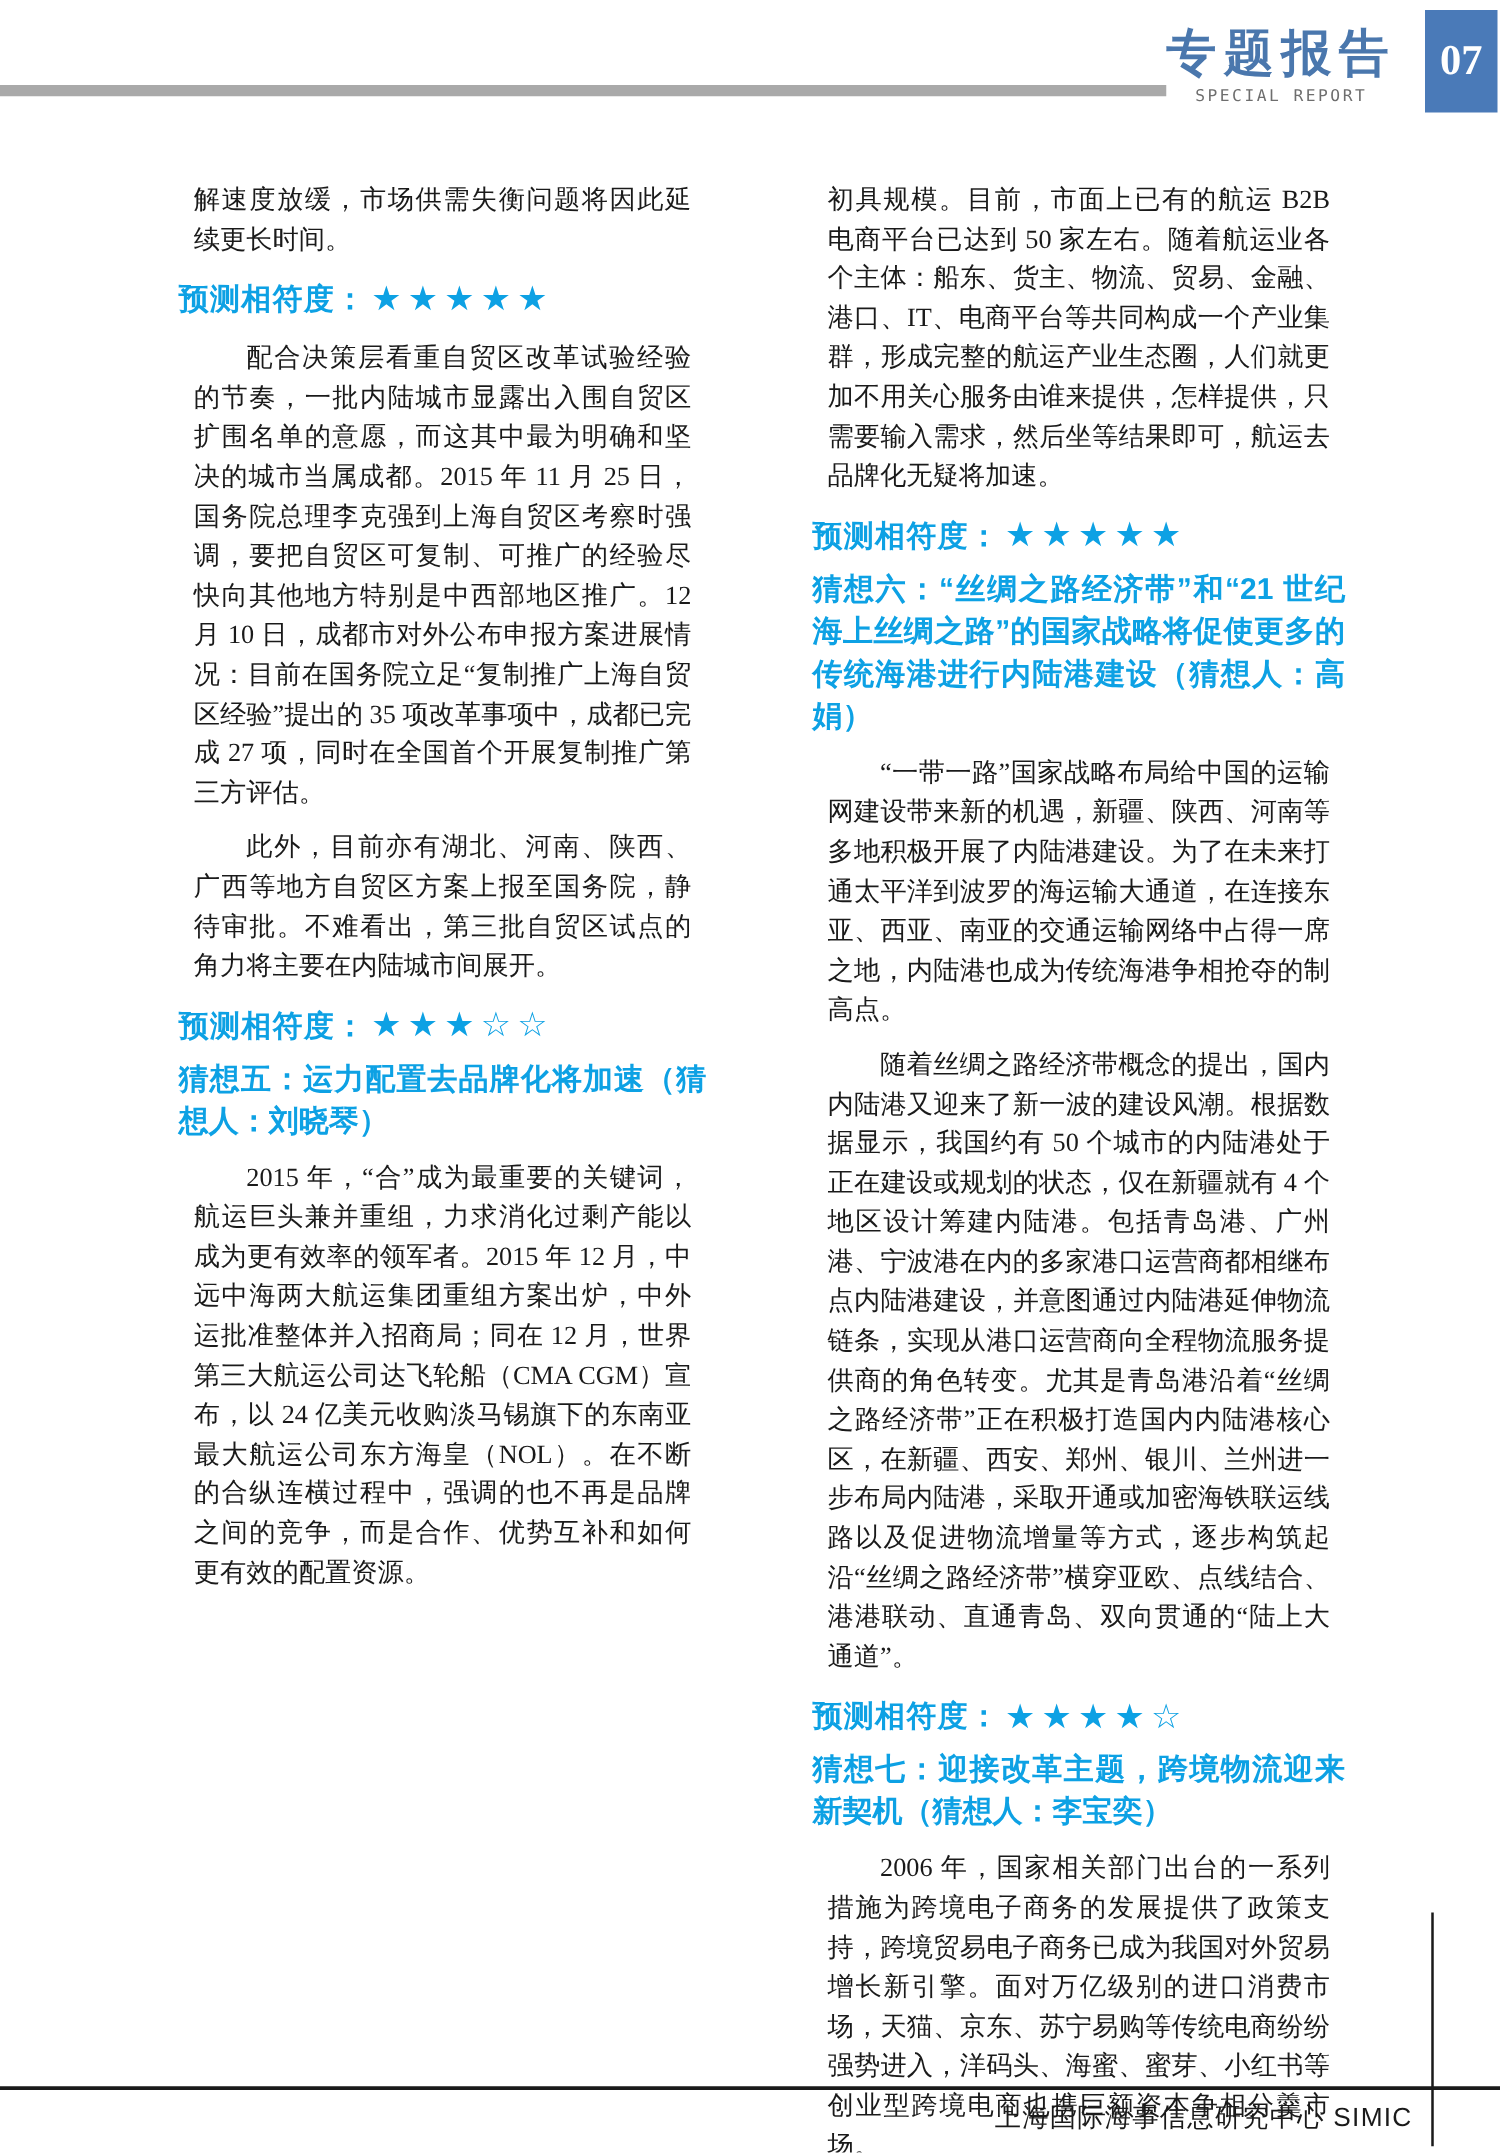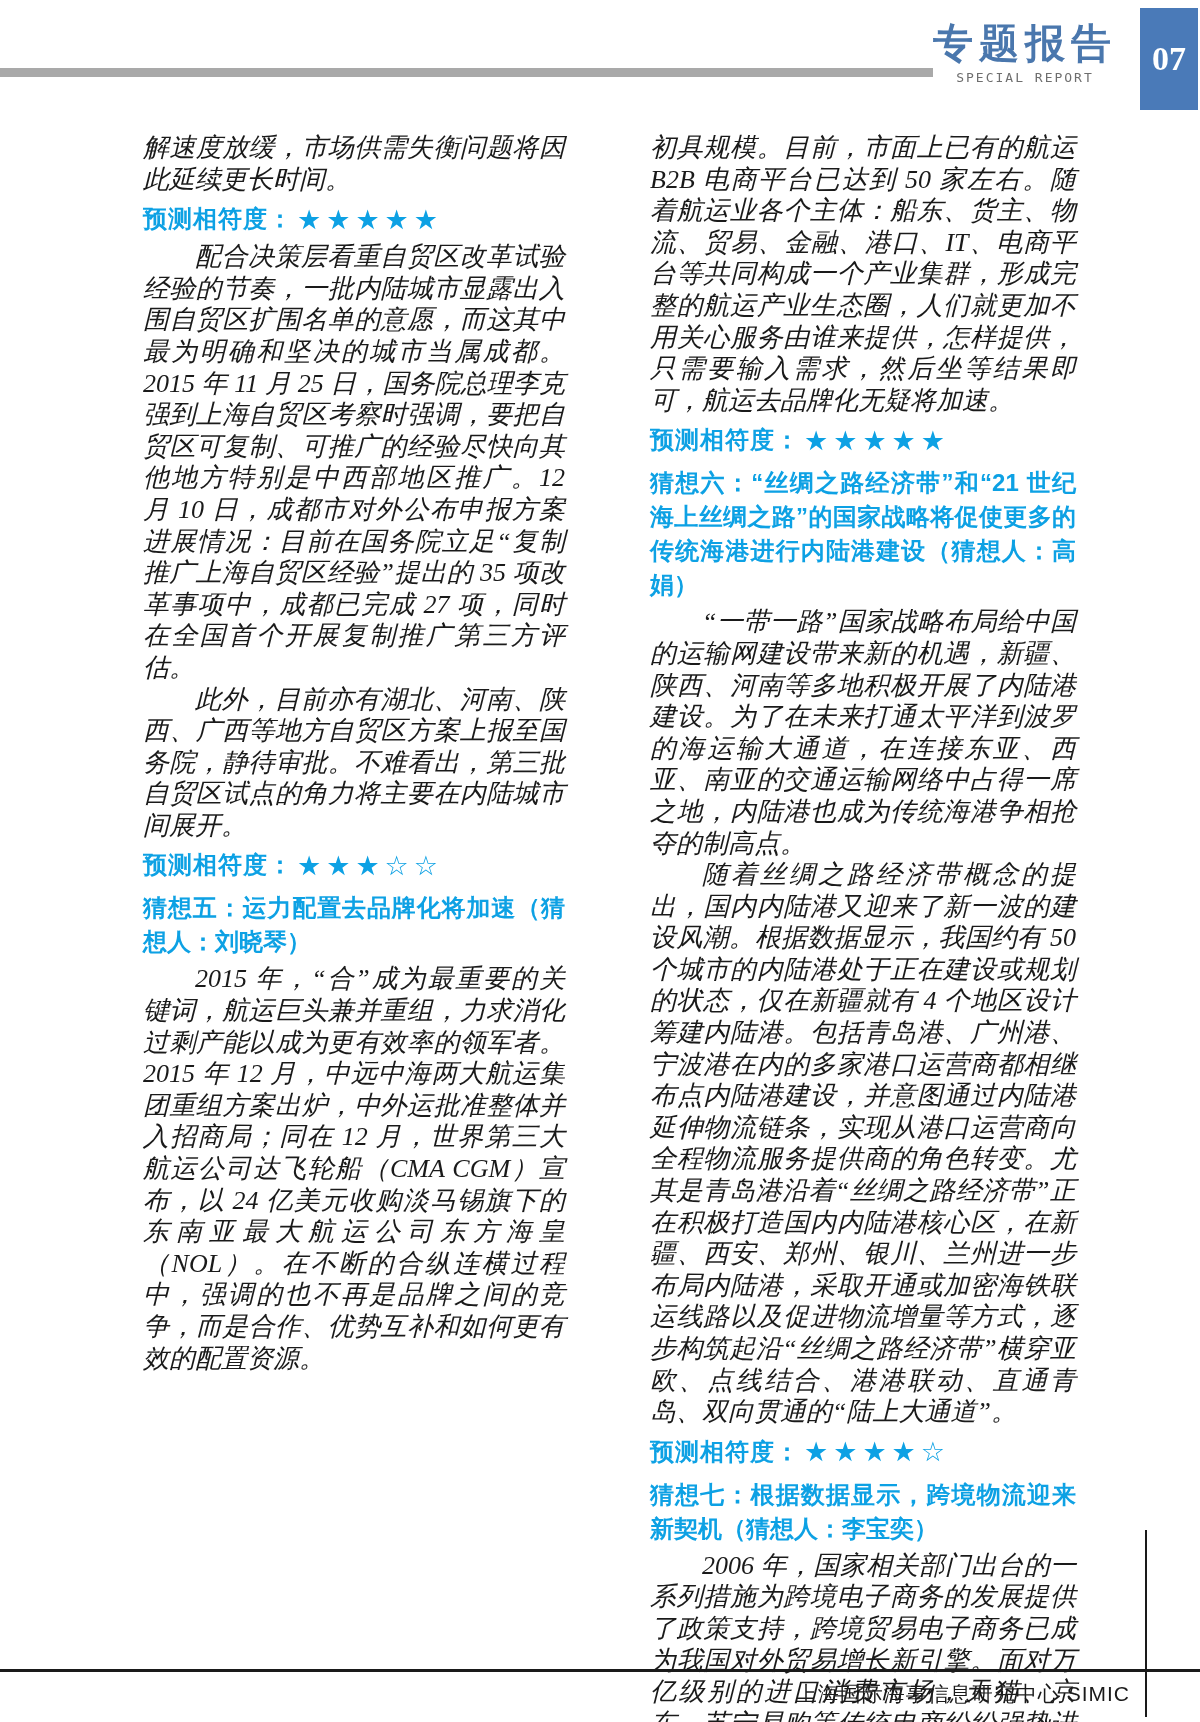--- a/index.html
+++ b/index.html
@@ -12,29 +12,29 @@
        font-family:"Liberation Serif","DejaVu Serif",serif;color:var(--ink);}
   .page{position:absolute;inset:0;padding-left:47px;}
 
   
   .gray-bar{position:absolute;left:0;top:68px;width:933px;height:9px;background:var(--bar-gray);}
   .header-block{position:absolute;top:20px;right:83px;text-align:center;}
   .title-cn{display:block;font-family:"Liberation Sans","DejaVu Sans",sans-serif;font-weight:bold;
             font-size:40px;line-height:46px;letter-spacing:6px;color:var(--header-blue);white-space:nowrap;}
   .title-en{display:block;margin-top:4px;font-family:"DejaVu Sans Mono","Liberation Mono",monospace;
             font-size:13px;letter-spacing:2px;color:var(--sub-gray);white-space:nowrap;}
-  .page-box{position:absolute;left:1140px;top:8px;width:58px;height:102px;background:var(--box-blue);
+  .page-box{position:absolute;left:1140px;top:8px;width:58px;height:82px;background:var(--box-blue);
             display:flex;align-items:center;justify-content:center;
             font-family:"Liberation Serif","DejaVu Serif",serif;font-weight:bold;font-size:34px;color:var(--box-text);}
 
   
   .col{position:absolute;top:132px;}
   .col-left{left:143px;width:422px;}
   .col-right{left:650px;width:426px;}
-  .para{margin:0;font-size:26px;line-height:31.6px;text-align:justify;text-justify:inter-ideograph;color:var(--ink);font-style:italic;}
+  .para{margin:12px;font-size:21px;line-height:31.6px;text-align:justify;text-justify:inter-ideograph;color:var(--ink);}
   .para.indent{text-indent:2em;}
   .rating{margin:4px 0 2px;display:flex;align-items:center;height:40px;
           font-family:"Liberation Sans","DejaVu Sans",sans-serif;color:var(--accent);}
   .rating-label{font-size:24px;font-weight:bold;letter-spacing:1px;}
   .rating-stars{font-size:27px;letter-spacing:5px;margin-left:4px;
                 font-family:"DejaVu Sans","Liberation Sans",sans-serif;line-height:1;}
   .guess-heading{margin:6px 0 4px;font-family:"Liberation Sans","DejaVu Sans",sans-serif;
                  font-weight:bold;font-size:24px;line-height:34px;color:var(--accent);text-align:justify;}
 
   
@@ -76,21 +76,21 @@
         <span class="rating-label">预测相符度：</span>
         <span class="rating-stars">★★★★★</span>
       </div>
       <div class="guess-heading">猜想六：“丝绸之路经济带”和“21 世纪海上丝绸之路”的国家战略将促使更多的传统海港进行内陆港建设（猜想人：高娟）</div>
       <p class="para indent">“一带一路”国家战略布局给中国的运输网建设带来新的机遇，新疆、陕西、河南等多地积极开展了内陆港建设。为了在未来打通太平洋到波罗的海运输大通道，在连接东亚、西亚、南亚的交通运输网络中占得一席之地，内陆港也成为传统海港争相抢夺的制高点。</p>
       <p class="para indent">随着丝绸之路经济带概念的提出，国内内陆港又迎来了新一波的建设风潮。根据数据显示，我国约有 50 个城市的内陆港处于正在建设或规划的状态，仅在新疆就有 4 个地区设计筹建内陆港。包括青岛港、广州港、宁波港在内的多家港口运营商都相继布点内陆港建设，并意图通过内陆港延伸物流链条，实现从港口运营商向全程物流服务提供商的角色转变。尤其是青岛港沿着“丝绸之路经济带”正在积极打造国内内陆港核心区，在新疆、西安、郑州、银川、兰州进一步布局内陆港，采取开通或加密海铁联运线路以及促进物流增量等方式，逐步构筑起沿“丝绸之路经济带”横穿亚欧、点线结合、港港联动、直通青岛、双向贯通的“陆上大通道”。</p>
       <div class="rating">
         <span class="rating-label">预测相符度：</span>
         <span class="rating-stars">★★★★☆</span>
       </div>
-      <div class="guess-heading">猜想七：根据数据显示，跨境物流迎来新契机（猜想人：李宝奕）</div>
+      <div class="guess-heading">猜想七：迎接改革主题，跨境物流迎来新契机（猜想人：李宝奕）</div>
       <p class="para indent">2006 年，国家相关部门出台的一系列措施为跨境电子商务的发展提供了政策支持，跨境贸易电子商务已成为我国对外贸易增长新引擎。面对万亿级别的进口消费市场，天猫、京东、苏宁易购等传统电商纷纷强势进入，洋码头、海蜜、蜜芽、小红书等创业型跨境电商也携巨额资本争相分羹市场。</p>
       <p class="para indent">跨境电商物流与跨境电商唇齿相依。为了适应跨境电商快速发展带来的呈几何级数爆发</p>
     </div>
 
   <div class="footer-rule"></div>
   <div class="footer-vline"></div>
   <div class="footer-text">上海国际海事信息研究中心 SIMIC</div>
 
 </div>
 

